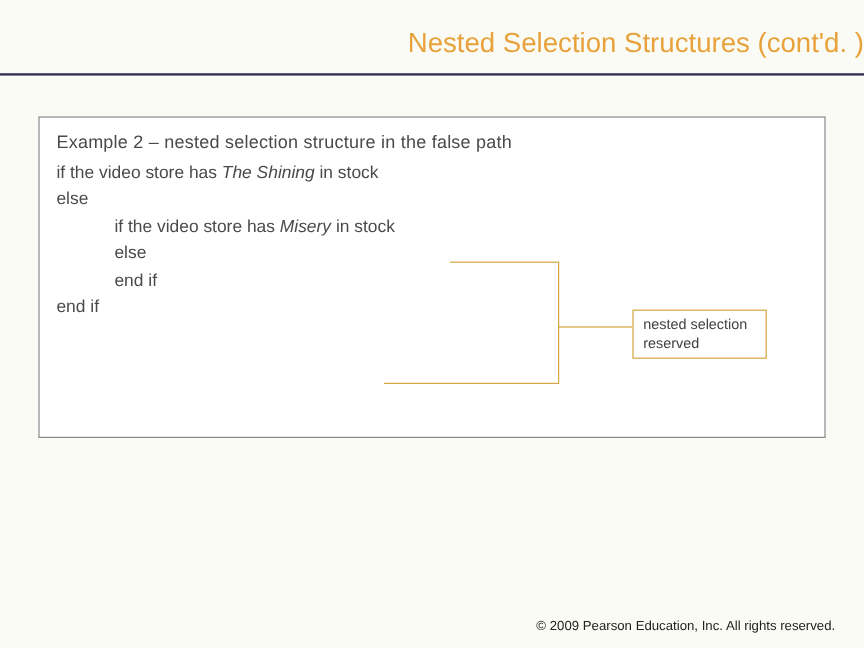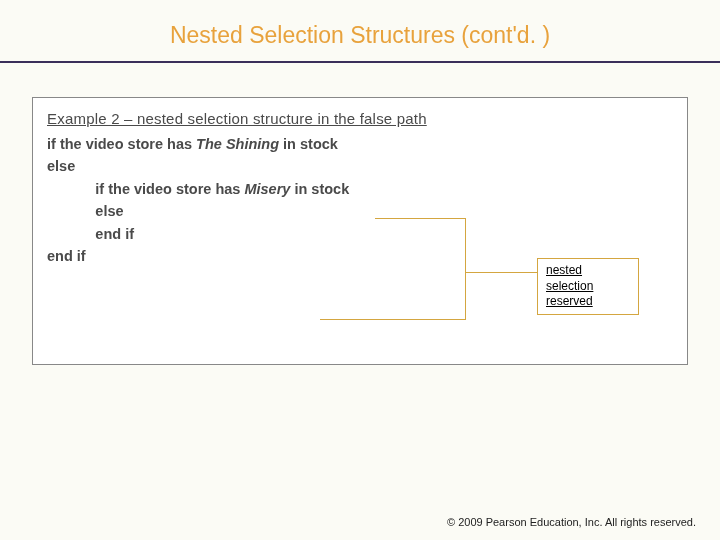--- a/index.html
+++ b/index.html
@@ -4,21 +4,21 @@
 <style>
   * { margin: 0; padding: 0; box-sizing: border-box; }
   body {
     width: 720px;
     height: 540px;
     background: #fbfbf5;
     font-family: Arial, Helvetica, sans-serif;
     position: relative;
   }
   .title {
-    text-align: center;
+    text-align: right;
     color: #e8a23c;
     font-size: 23px;
     font-weight: normal;
     padding-top: 22px;
     padding-bottom: 12px;
   }
   .hr {
     border: none;
     border-top: 2px solid #3a2f5a;
     margin: 0 0 0 0;
@@ -30,43 +30,41 @@
     border: 1px solid #888;
     background: #fff;
     padding: 12px 14px 14px 14px;
     position: relative;
     height: 268px;
     font-family: "Helvetica Neue", Helvetica, Arial, sans-serif;
     color: #4a4a4a;
   }
   .ex-title {
     font-size: 15px;
-    text-decoration: underline;
     margin-bottom: 6px;
     letter-spacing: 0.2px;
   }
   .code {
     font-size: 14.5px;
     line-height: 1.55;
-    font-weight: 700;
+    font-weight: 400;
   }
   .code .ln { white-space: pre; }
   .it { font-style: italic; }
   .callout {
     position: absolute;
     right: 48px;
     top: 160px;
     border: 1px solid #d4a640;
     background: #fff;
     font-size: 12px;
     line-height: 1.3;
     padding: 4px 8px;
-    color: #000000;
-    width: 102px;
-    text-decoration: underline;
+    color: #404040;
+    width: 112px;
   }
   
   .conn {
     position: absolute;
     background: #d4a640;
   }
   
   .h1 { top: 120px; left: 342px; width: 90px; height: 1px; }
   
   .v1 { top: 120px; left: 432px; width: 1px; height: 101px; }

